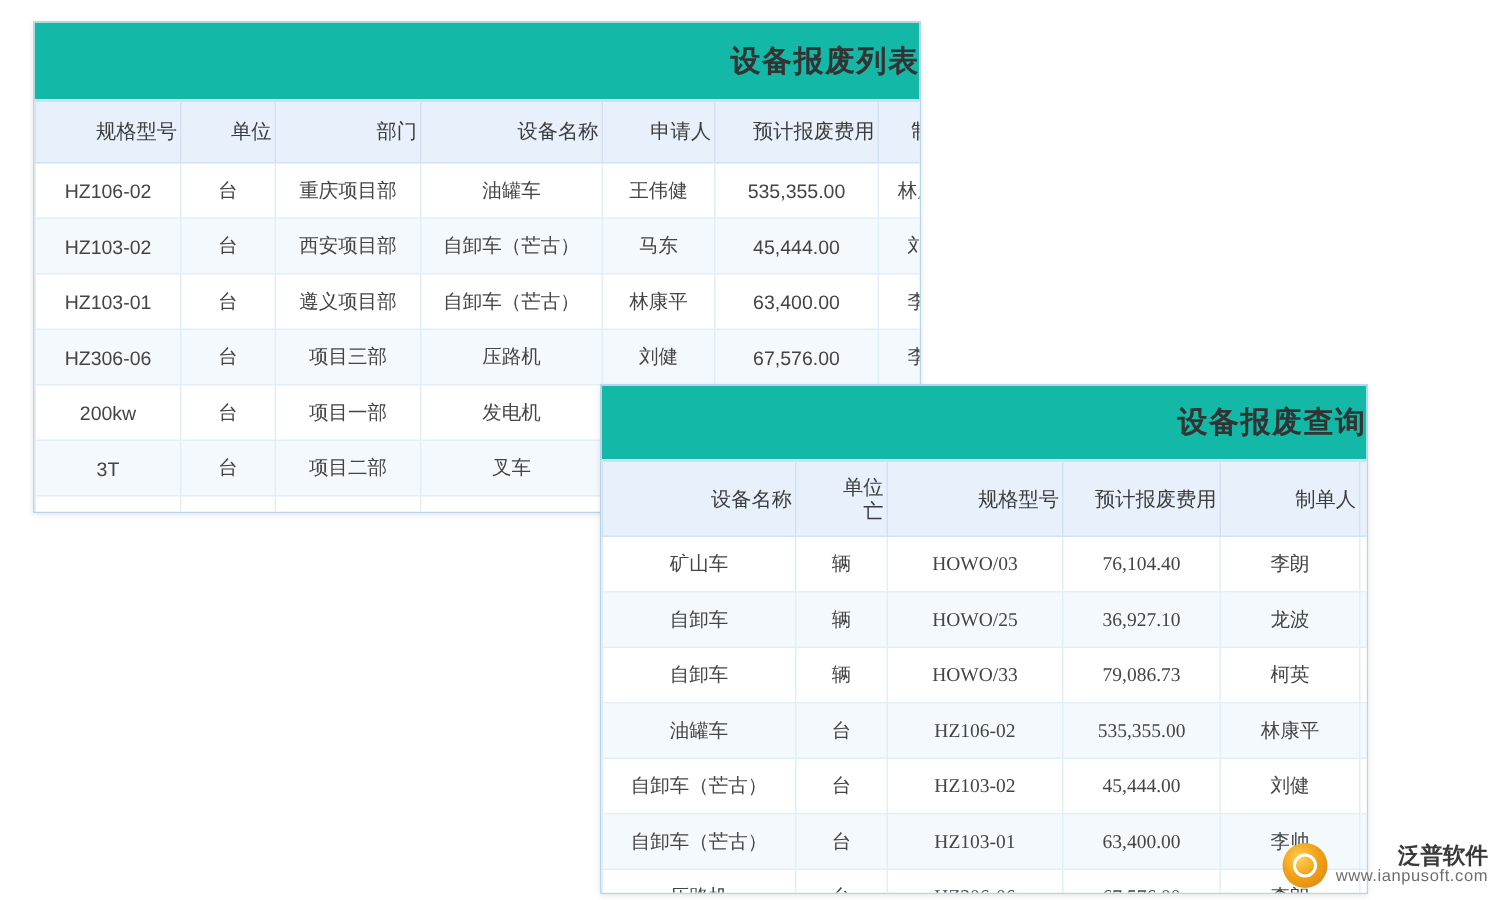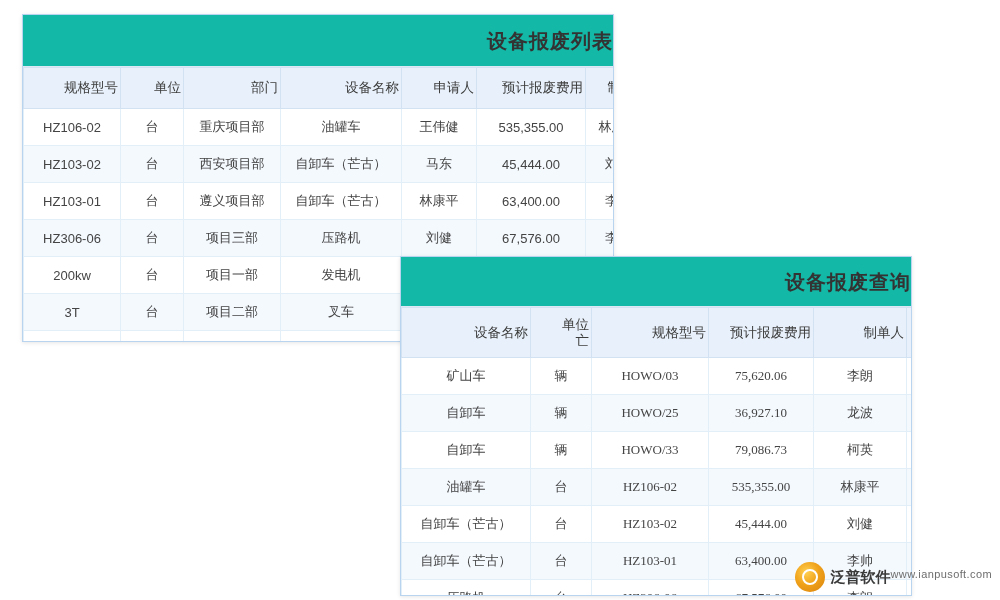--- a/index.html
+++ b/index.html
@@ -148,22 +148,23 @@
     content: "";
     position: absolute;
     left: 7px; top: 7px;
     width: 16px; height: 16px;
     border-radius: 50%;
     border: 2px solid #ffffff;
     box-sizing: border-box;
   }
   #watermark .wm-text {
     display: flex;
-    flex-direction: row;
+    flex-direction: column;
     line-height: 1.05;
+    align-items: flex-end;
   }
   #watermark .wm-cn {
     font-size: 15px;
     font-weight: bold;
     color: #3a3a3a;
   }
   #watermark .wm-en {
     font-size: 11px;
     color: #6d6d6d;
     letter-spacing: 0.4px;
@@ -265,21 +266,21 @@
         <th>预计报废费用</th>
         <th>制单人</th>
         <th>部门</th>
       </tr>
     </thead>
     <tbody>
       <tr>
         <td class="link">矿山车</td>
         <td>辆</td>
         <td>HOWO/03</td>
-        <td class="num">75,620.06</td>
+        <td class="num">76,104.40</td>
         <td class="link">李朗</td>
         <td>项目一部</td>
       </tr>
       <tr class="alt">
         <td class="link">自卸车</td>
         <td>辆</td>
         <td>HOWO/25</td>
         <td class="num">36,927.10</td>
         <td class="link">龙波</td>
         <td>贵阳项目部</td>

